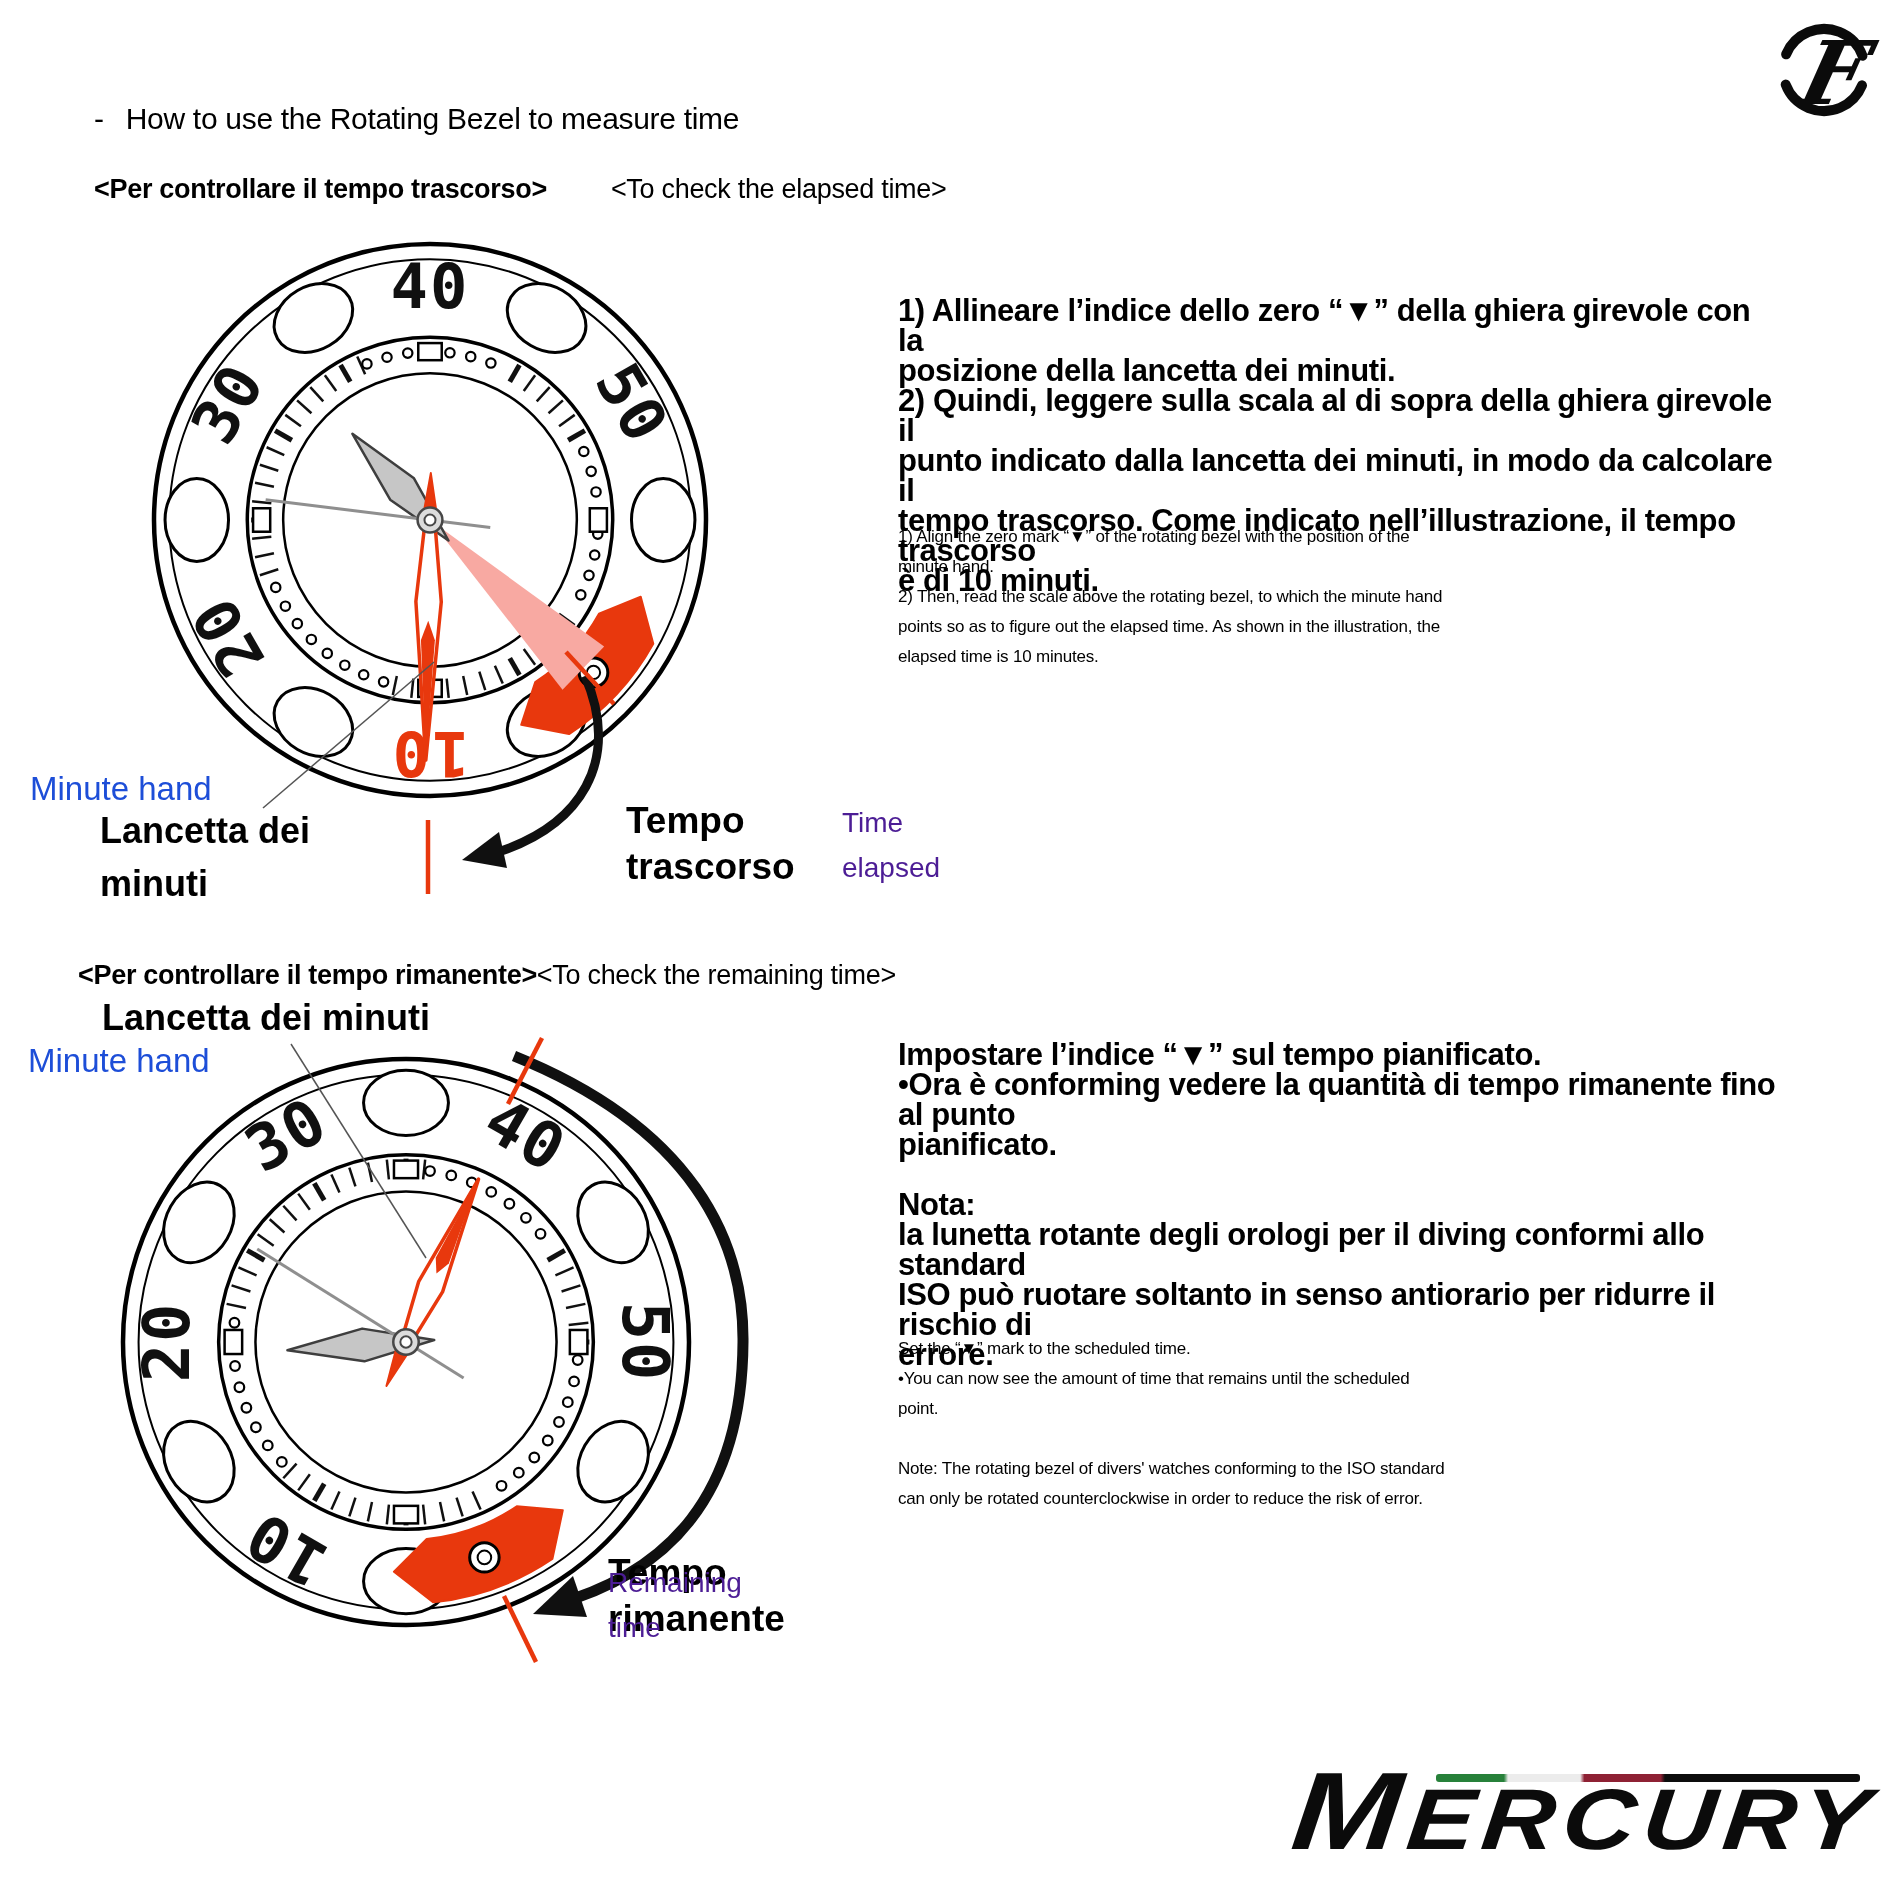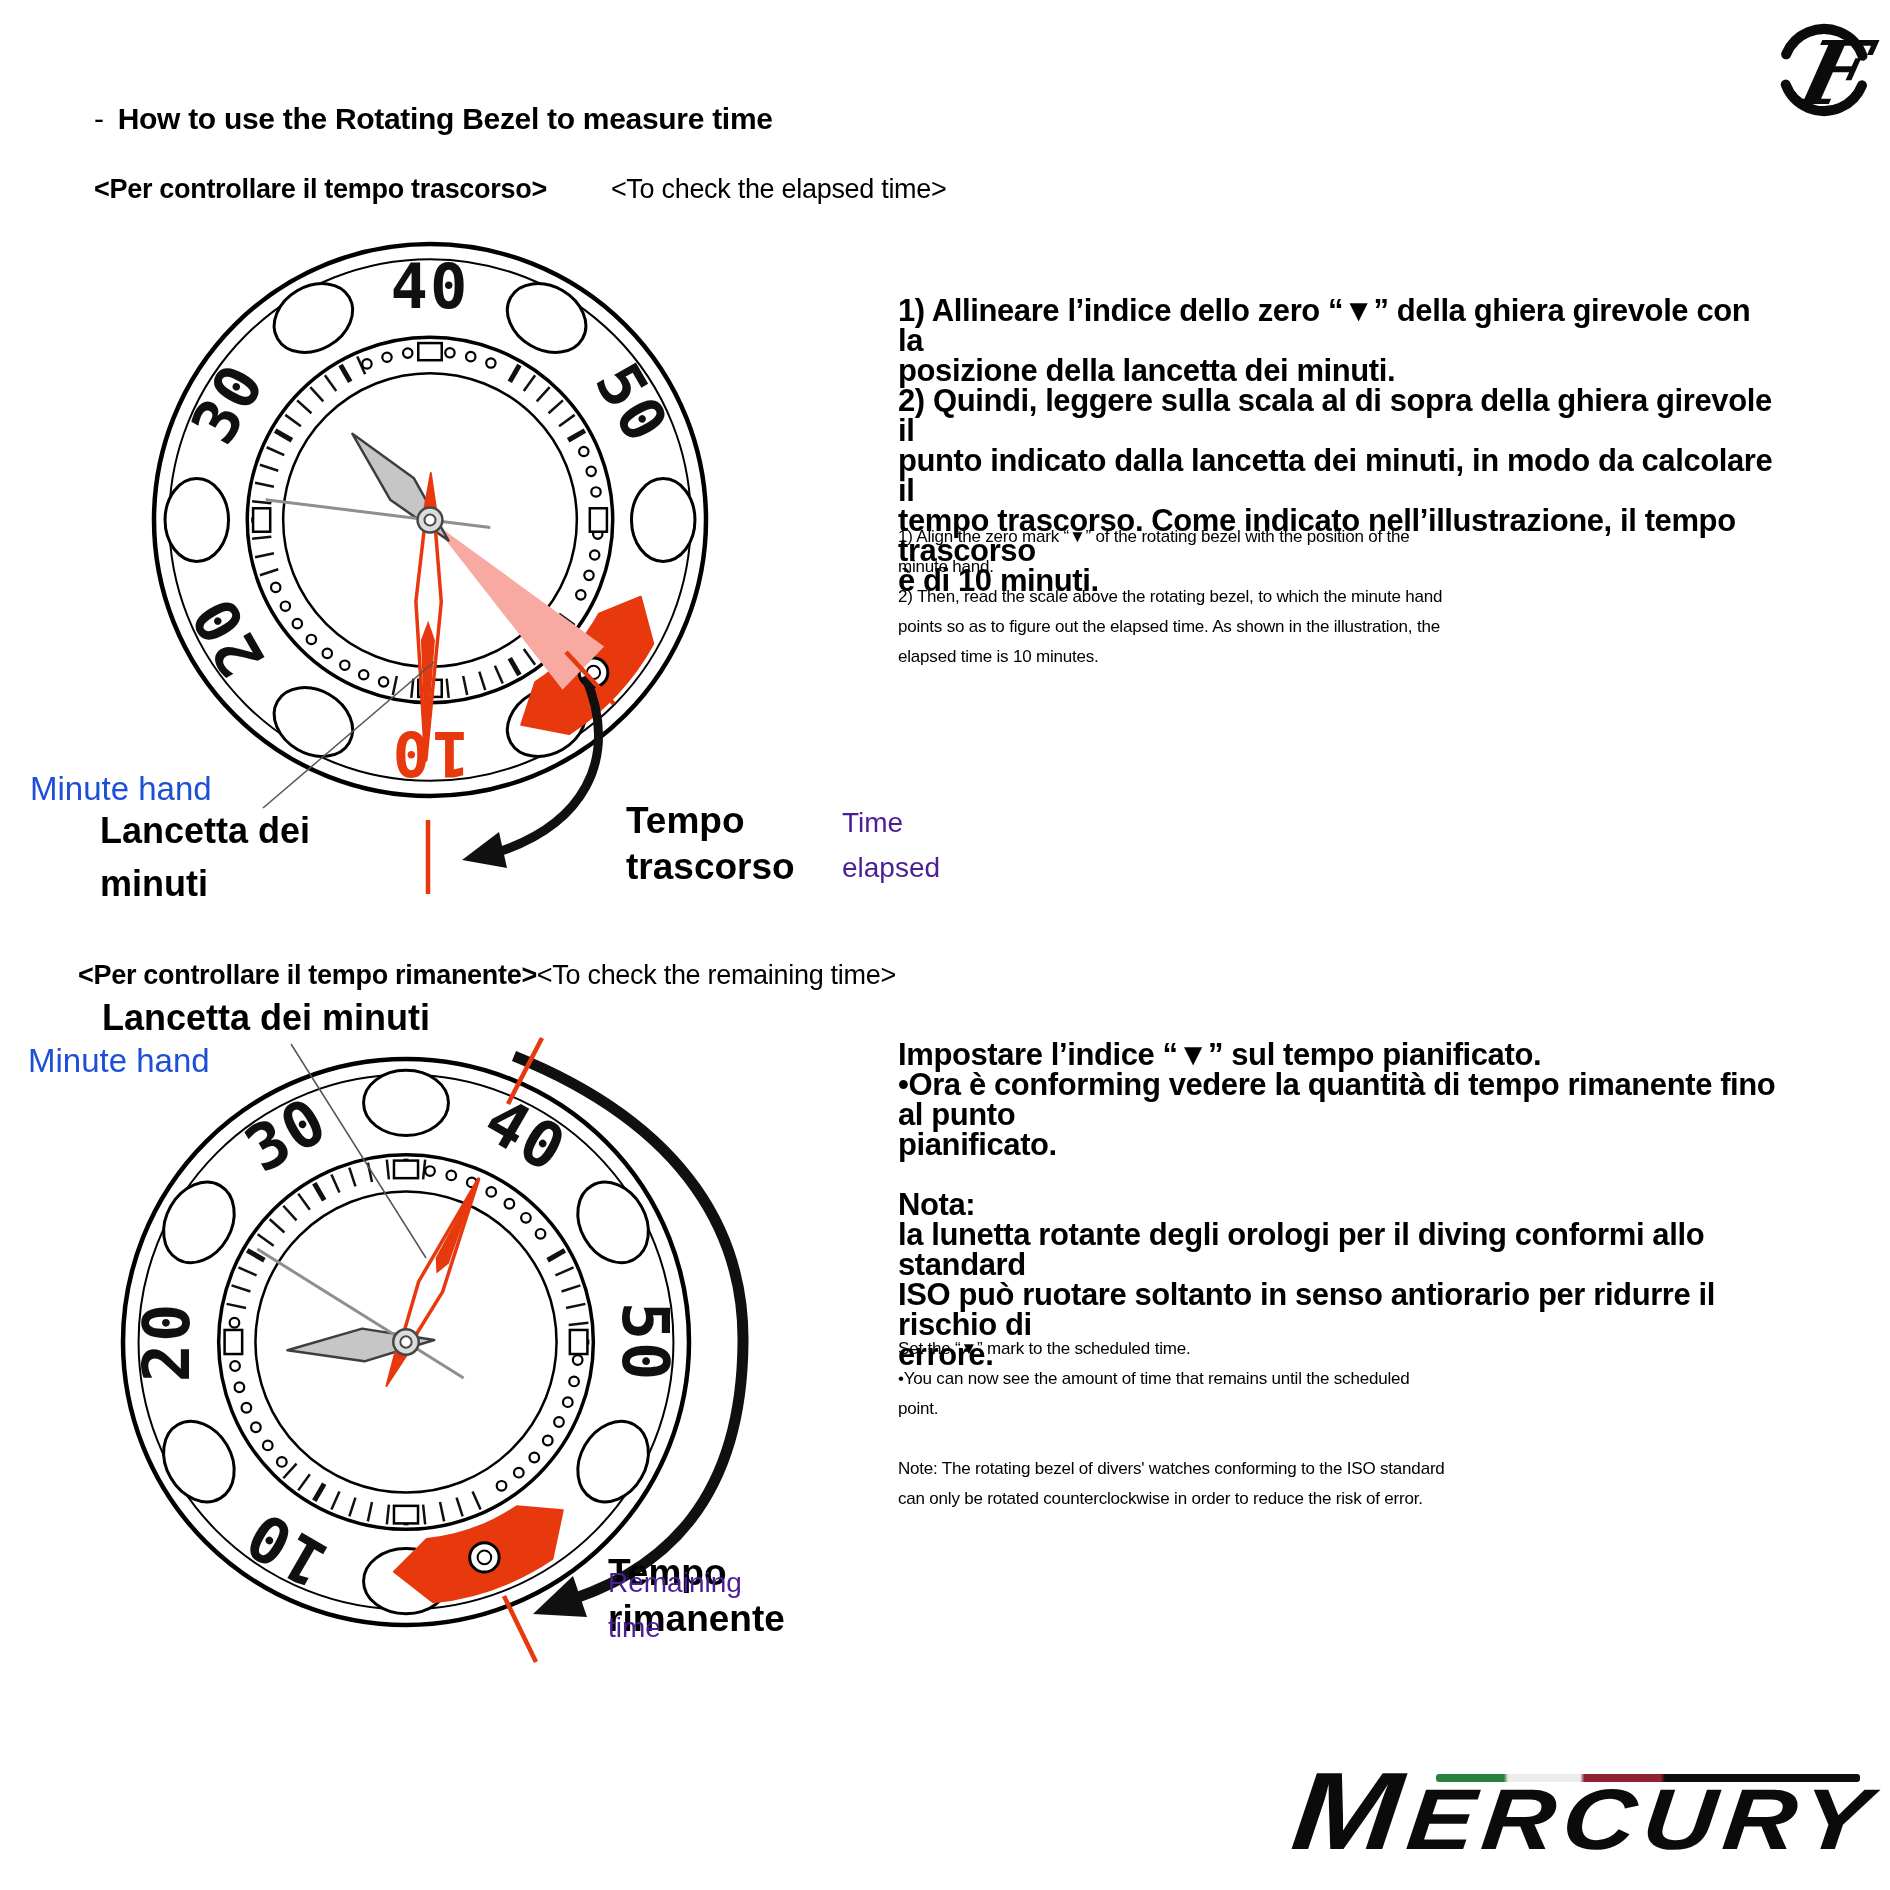--- a/index.html
+++ b/index.html
@@ -34,21 +34,21 @@
   <g transform="rotate(22 66 58)">
     <circle cx="66" cy="58" r="41" fill="none" stroke="#0b0b0b" stroke-width="10" stroke-dasharray="98 31" stroke-linecap="round"></circle>
   </g>
   <g transform="translate(38 92) skewX(-14)">
     <text x="0" y="0" font-family="'DejaVu Serif',serif" font-style="italic" font-weight="700" font-size="88" fill="#0b0b0b">F</text>
   </g>
 </svg>
 
 <div class="abs row h1" style="left:94px;top:102px;">
   <span>-</span>
-  <span style="margin-left:14px;font-weight:bold;">How to use the Rotating Bezel to measure time</span>
+  <span style="margin-left:22px;">How to use the Rotating Bezel to measure time</span>
 </div>
 
 <div class="abs row h2" style="left:94px;top:174px;">
   <span class="b">&lt;Per controllare il tempo trascorso&gt;</span>
   <span style="margin-left:64px;">&lt;To check the elapsed time&gt;</span>
 </div>
 
 <svg id="watch-svg-0" class="abs" style="left:0;top:196px;" width="1010" height="724" viewBox="0 196 1010 724">
     <circle cx="430" cy="520" r="276" fill="#fff" stroke="#000" stroke-width="4.5"></circle>
     <circle cx="430" cy="520" r="260.82" fill="none" stroke="#000" stroke-width="2"></circle>

